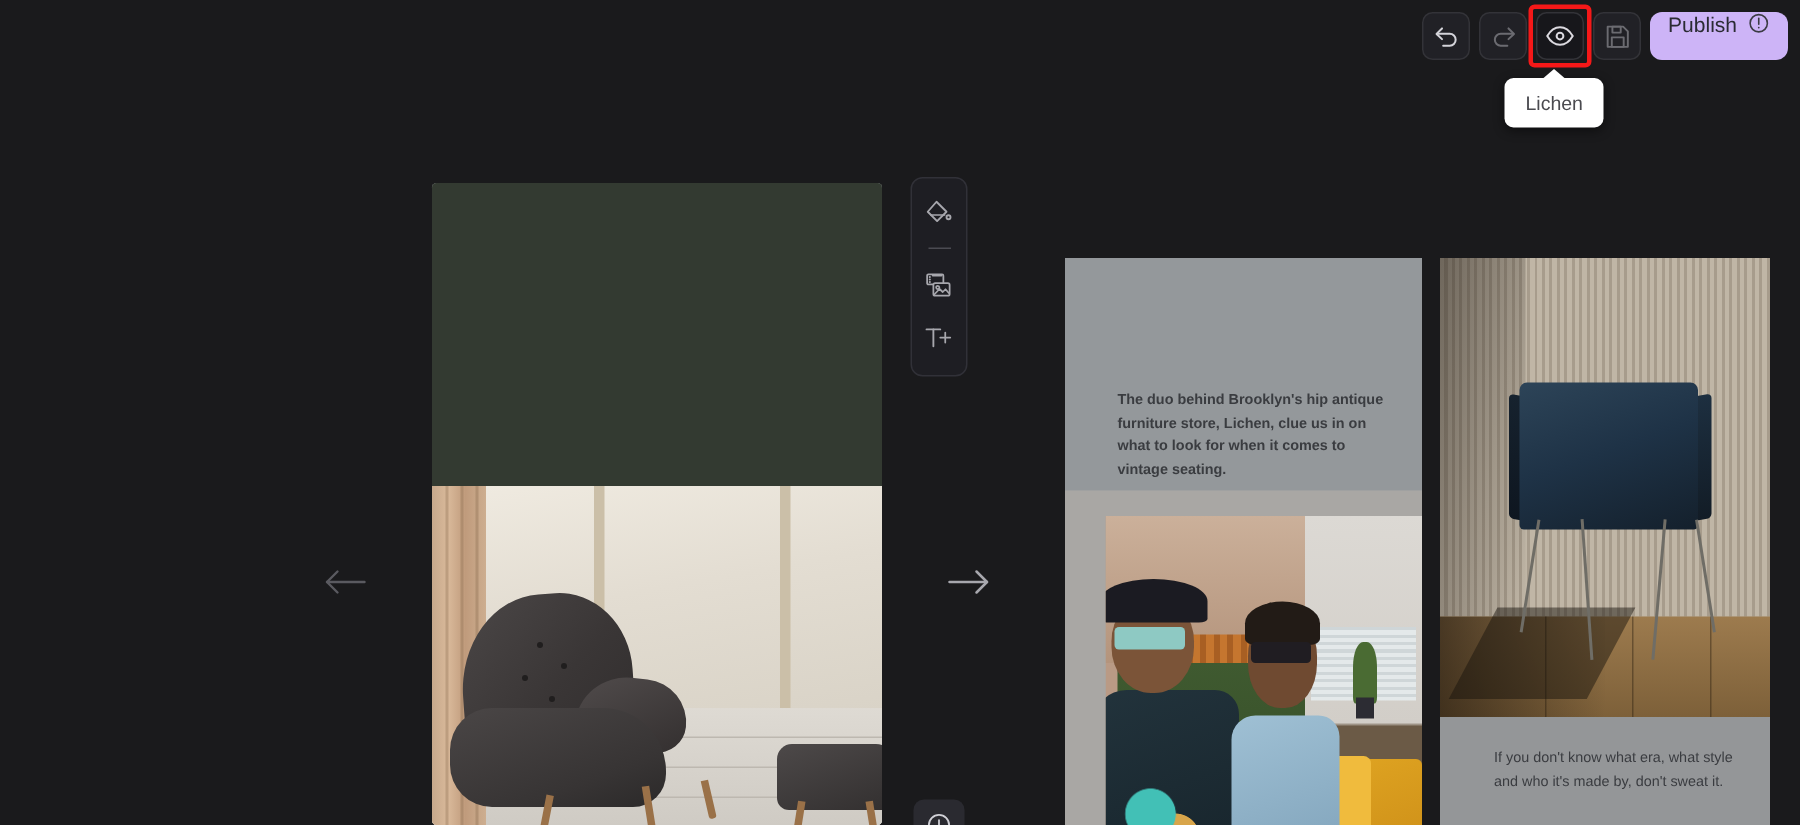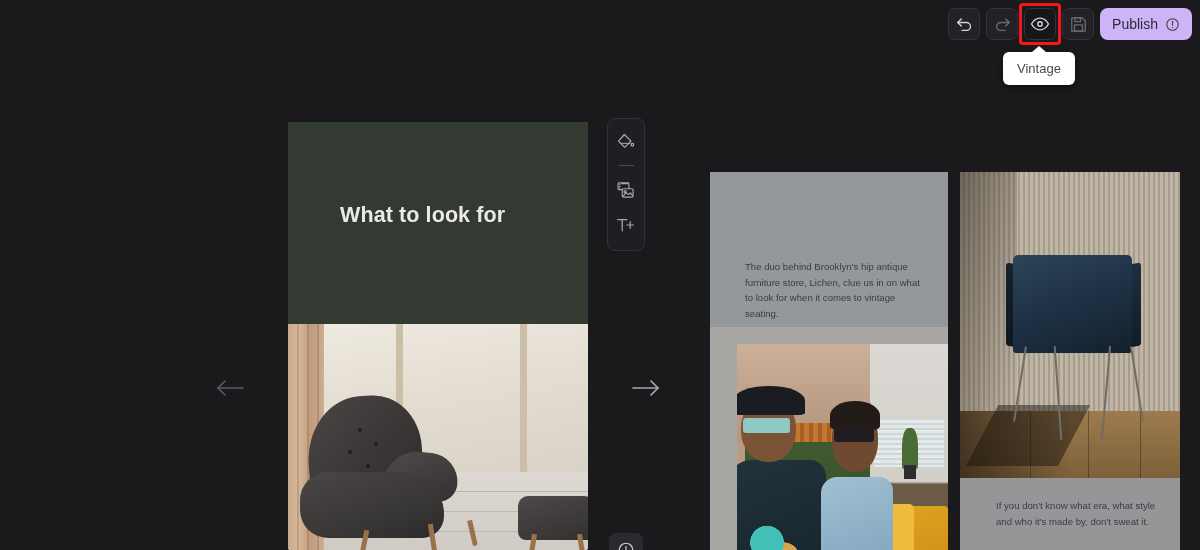--- a/index.html
+++ b/index.html
@@ -55,21 +55,21 @@
   }
 
   .publish-btn {
     height:32px;
     padding:0 12px;
     border-radius:8px;
     background:#cdb4f7;
     color:#2b2b33;
     font-size:14px;
     display:flex;
-    align-items:center;
+    align-items:flex-start;
     gap:7px;
     cursor:pointer;
     border:none;
     font-family:"Liberation Sans", sans-serif;
     white-space:nowrap;
   }
 
   
   .tooltip {
     position:absolute;
@@ -136,21 +136,21 @@
   }
   .slide-main .photo-panel {
     position:relative;
     height:226px;
     overflow:hidden;
   }
 
   
   .slide-two {
     left:710px; top:172px;
-    width:238px; height:378px;
+    width:238px; height:378px;font-weight:bold;
   }
   .slide-two .band-top {
     height:155px;
     background:#94989b;
     position:relative;
   }
   .slide-two .band-top p {
     position:absolute;
     left:35px; top:87px;
     width:180px;
@@ -429,21 +429,21 @@
     transform:skewX(-28deg);
   }
 </style>
 </head>
 <body>
 
 <div id="app">
 
   <div class="slide slide-main">
     <div class="title-panel">
-      <h1><br><span>What to look for</span><br></h1>
+      <h1><br><br></h1>
     </div>
     <div class="photo-panel">
       <div class="photoA">
         <div class="win-glass"></div>
         <div class="win-mull-v" style="left:108px;"></div>
         <div class="win-mull-v" style="left:232px;"></div>
         <div class="win-mull-h" style="top:148px;"></div>
         <div class="floor"></div>
         <div class="floorline" style="bottom:58px;"></div>
         <div class="floorline" style="bottom:38px;"></div>
@@ -614,16 +614,16 @@
       <span>Publish</span>
       <svg width="15" height="15" viewBox="0 0 24 24" fill="none" stroke="#3b3b44" stroke-width="1.7" stroke-linecap="round">
         <circle cx="12" cy="12" r="9.2"></circle>
         <path d="M12 6.8 V13"></path>
         <circle cx="12" cy="16.6" r=".95" fill="#3b3b44" stroke="none"></circle>
       </svg>
     </button>
   </div>
 
   <div class="tooltip">
-    <span>Vintage</span>
+    <span>Lichen</span>
   </div>
 
 </div>
 
 </body></html>

